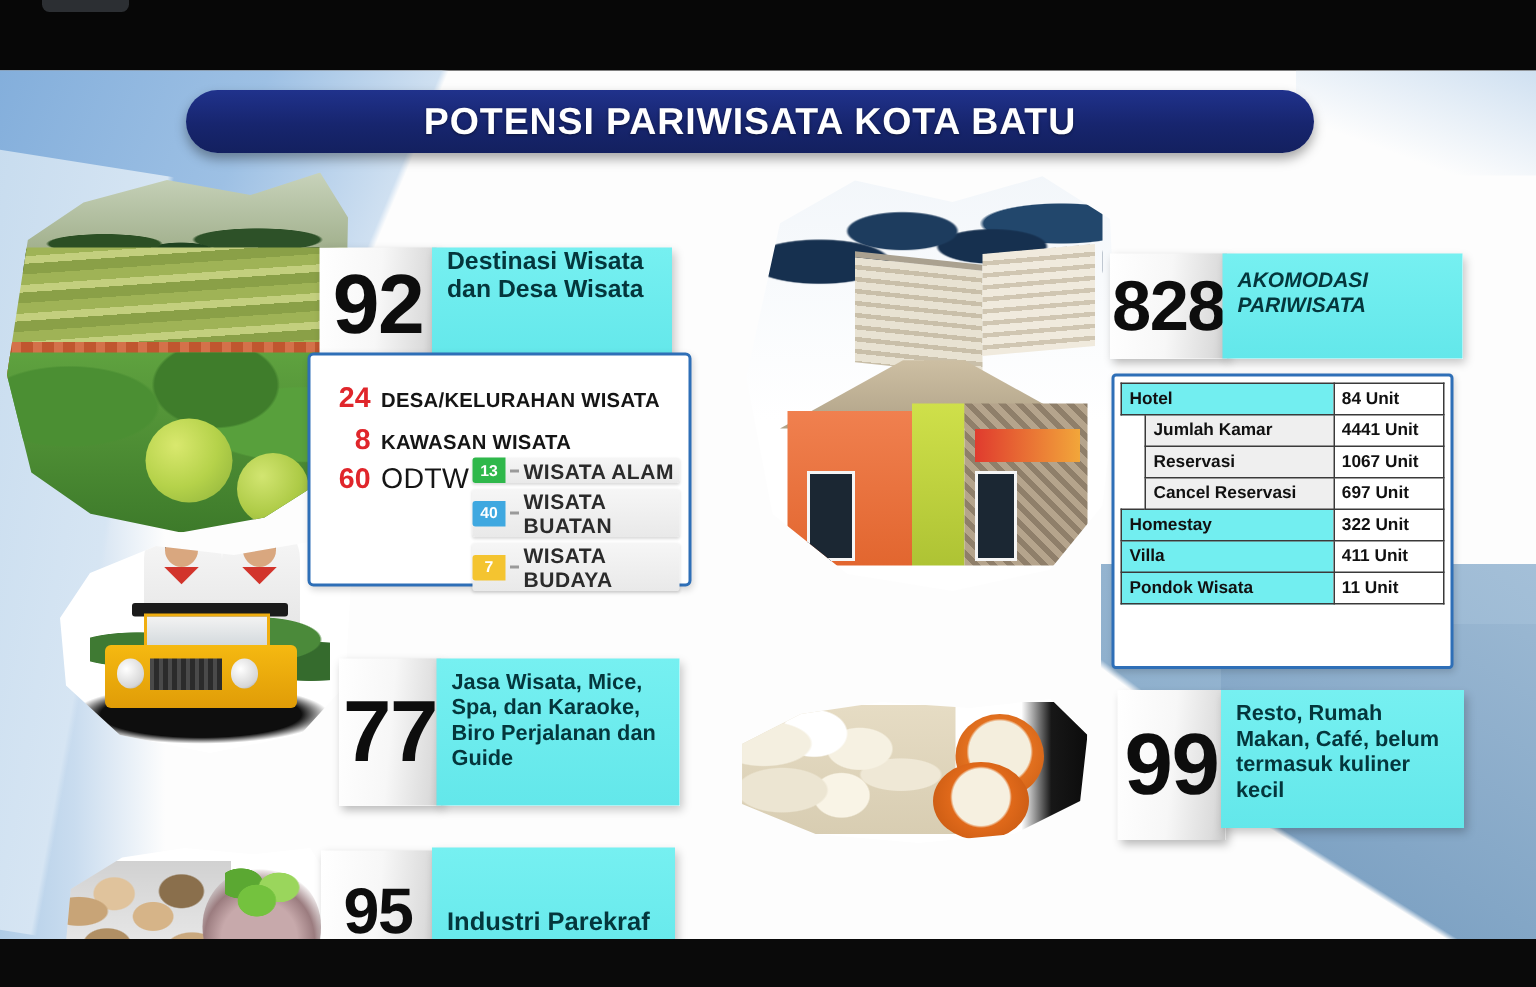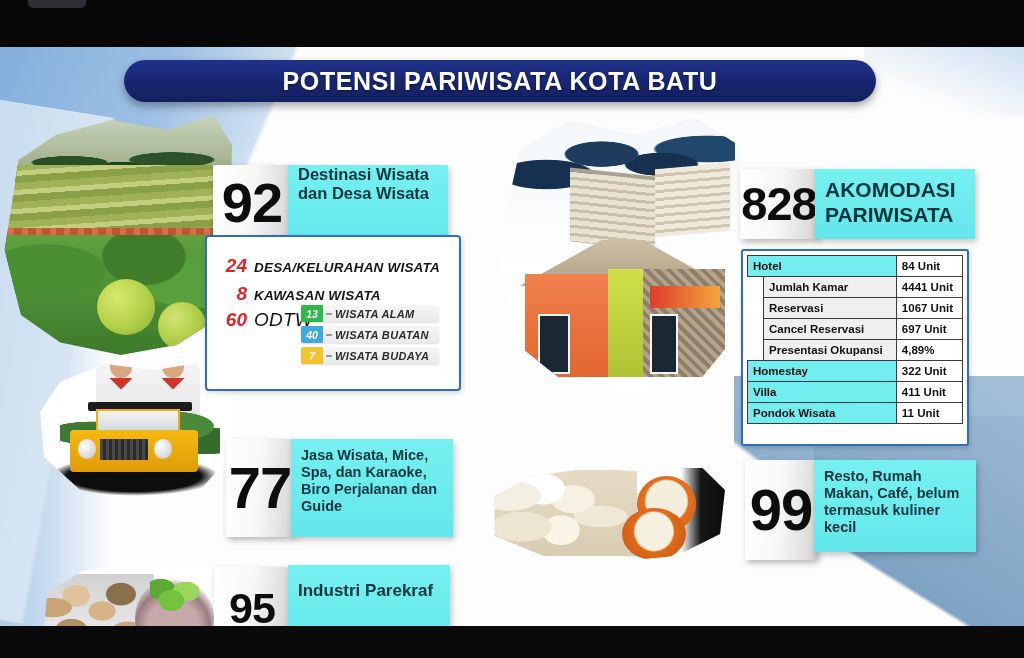--- a/index.html
+++ b/index.html
@@ -344,54 +344,53 @@
   #destinasi-detail {
     position: absolute; left: 205px; top: 188px; width: 256px; height: 156px;
     background: #ffffff;
     border: 2px solid #2e6fb7;
     border-radius: 4px;
     box-shadow: 1px 2px 5px rgba(0,0,0,0.16);
   }
   #destinasi-detail .row {
     display: flex; align-items: baseline;
     padding: 0 6px;
-    font-style: italic;
   }
   #destinasi-detail .r1 { margin-top: 18px; }
   #destinasi-detail .r2 { margin-top: 6px; }
   #destinasi-detail .r3 { margin-top: 4px; }
   #destinasi-detail .val {
     color: #e0262b; font-weight: bold; font-size: 19px;
     width: 34px; text-align: right; margin-right: 7px;
   }
   #destinasi-detail .lbl { color: #151515; font-weight: bold; font-size: 13.5px; letter-spacing: 0.2px; }
   #destinasi-detail .lbl-big { color: #151515; font-size: 19px; letter-spacing: 0.2px; }
-  #odtw-badges { position: absolute; left: 94px; top: 68px; width: 138px; font-style: italic; }
+  #odtw-badges { position: absolute; left: 108px; top: 68px; width: 138px; }
   .odtw-row {
     display: flex; align-items: center; margin-bottom: 4px;
     background: linear-gradient(180deg, #f6f6f6 0%, #e9e9e9 100%);
     border-radius: 2px;
     box-shadow: 0 1px 2px rgba(0,0,0,0.14);
   }
   .odtw-row .badge {
     width: 22px; height: 17px;
     display: flex; align-items: center; justify-content: center;
     color: #ffffff; font-size: 10.5px; font-weight: bold;
     border-radius: 2px 0 0 2px;
     flex: 0 0 auto;
   }
   .odtw-row .dash {
     width: 6px; height: 2px; background: #9a9a9a; margin: 0 3px; flex: 0 0 auto;
   }
-  .odtw-row .otxt { font-size: 11px; font-weight: bold; color: #2b2b2b; letter-spacing: 0.35px; }
+  .odtw-row .otxt { font-size: 14px; font-weight: bold; color: #2b2b2b; letter-spacing: 0.35px; }
   
   #card-akomodasi-chip { left: 740px; top: 122px; width: 78px; height: 70px; }
   #card-akomodasi-chip .n { font-size: 47px; }
   #card-akomodasi-panel { left: 815px; top: 122px; width: 160px; height: 70px; align-items: flex-start; }
-  #card-akomodasi-panel .ptxt { font-size: 21px; padding-top: 9px; }
+  #card-akomodasi-panel .ptxt { font-size: 14px; padding-top: 9px; font-style: italic; }
   #akomodasi-table {
     position: absolute; left: 741px; top: 202px; width: 228px; height: 197px;
     background: #ffffff;
     border: 2px solid #2e6fb7;
     border-radius: 3px;
     box-shadow: 1px 2px 5px rgba(0,0,0,0.16);
     padding: 4px;
   }
   #akomodasi-table table { width: 100%; border-collapse: collapse; }
   #akomodasi-table td {
@@ -418,21 +417,21 @@
   #card-jasa-panel { left: 291px; top: 392px; width: 162px; height: 98px; align-items: flex-start; }
   #card-jasa-panel .ptxt { font-size: 14.5px; padding-top: 8px; }
   
   #card-resto-chip { left: 745px; top: 413px; width: 72px; height: 100px; }
   #card-resto-chip .n { font-size: 58px; }
   #card-resto-panel { left: 814px; top: 413px; width: 162px; height: 92px; align-items: flex-start; }
   #card-resto-panel .ptxt { font-size: 14.5px; padding-top: 8px; }
   
   #card-industri-chip { left: 214px; top: 520px; width: 76px; height: 82px; }
   #card-industri-chip .n { font-size: 43px; }
-  #card-industri-panel { left: 288px; top: 518px; width: 162px; height: 85px; align-items: flex-start; }
+  #card-industri-panel { left: 288px; top: 518px; width: 162px; height: 85px; align-items: center; }
   #card-industri-panel .ptxt { font-size: 17px; padding-top: 16px; }
 </style>
 </head>
 <body>
 
 <div id="stage">
 
   <div class="letterbox-top">
     <div class="chrome-chip"></div>
   </div>
@@ -567,25 +566,20 @@
             <td class="spacer"></td>
             <td class="k-sub">Reservasi</td>
             <td class="v">1067 Unit</td>
           </tr>
           <tr>
             <td class="spacer"></td>
             <td class="k-sub">Cancel Reservasi</td>
             <td class="v">697 Unit</td>
           </tr>
           <tr>
-            <td class="spacer"></td>
-            <td class="k-sub">Presentasi Okupansi</td>
-            <td class="v">4,89%</td>
-          </tr>
-          <tr>
             <td class="k-main" colspan="2">Homestay</td>
             <td class="v">322 Unit</td>
           </tr>
           <tr>
             <td class="k-main" colspan="2">Villa</td>
             <td class="v">411 Unit</td>
           </tr>
           <tr>
             <td class="k-main" colspan="2">Pondok Wisata</td>
             <td class="v">11 Unit</td>

